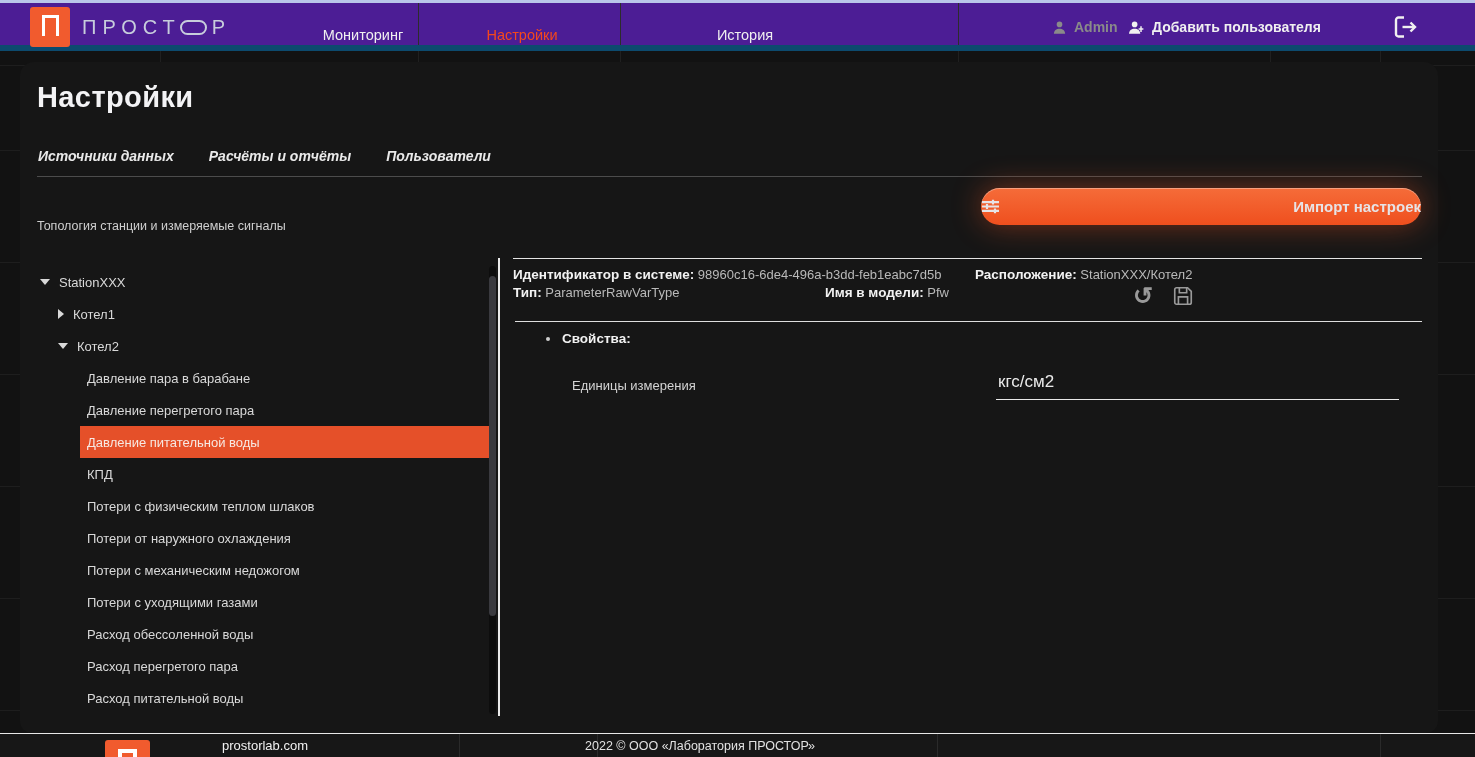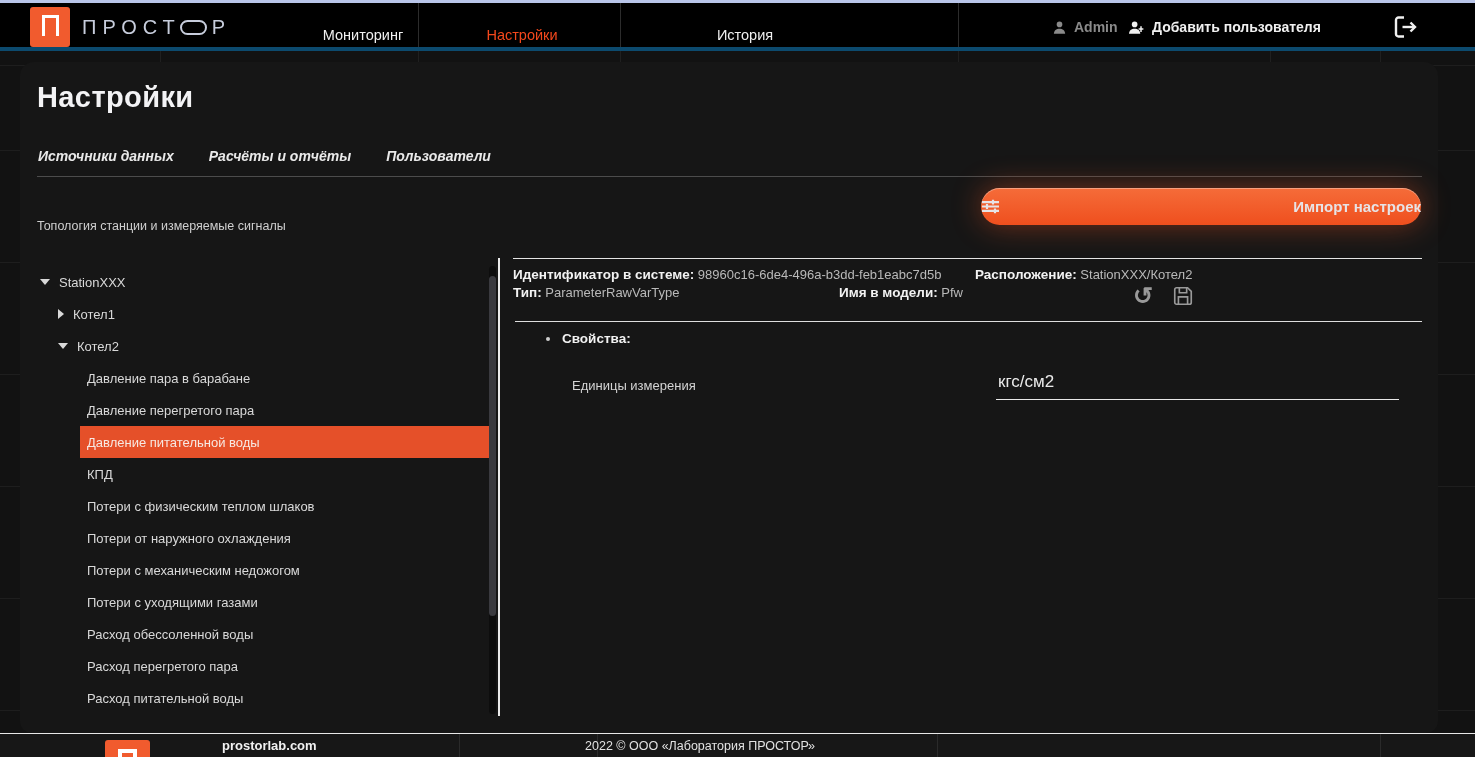--- a/index.html
+++ b/index.html
@@ -11,22 +11,22 @@
     background-image:repeating-linear-gradient(to bottom, #1e1e1e 0 1px, transparent 1px 112px);
     background-position:0 150px;
     color:#eee;
   }
   
   .vline { position:absolute; top:0; bottom:0; width:1px; background:#202020; z-index:1; }
   
   .topline { position:absolute; left:0; top:0; right:0; height:3px; background:#b9c6ea; z-index:8; }
 
   
-  .navbar { position:absolute; left:0; top:3px; right:0; height:48px; background:#000000;
-            border-bottom:4px solid #0c4a6e; z-index:7; }
+  .navbar { position:absolute; left:0; top:3px; right:0; height:48px; background:#4c1d95;
+            border-bottom:6px solid #0c4a6e; z-index:7; }
   .nav-sep { position:absolute; top:0; bottom:0; width:1px; background:#2c2c2c; }
   .brand { position:absolute; left:30px; top:4px; display:flex; align-items:center; gap:12px; }
   .logo-sq { width:40px; height:40px; background:#f15b2e; border-radius:3px; display:flex; align-items:flex-start; justify-content:center; padding-top:8px; }
   .logo-sq .pi { width:17px; height:21px; border:3.5px solid #fff; border-bottom:none; }
   .wordmark { display:flex; align-items:center; color:#c7cddc; font-size:20px; font-weight:500; letter-spacing:6px; }
   .wordmark .pill { display:inline-block; width:27px; height:15px; border:2.5px solid #c7cddc; border-radius:9px; margin:0 5px 0 -1px; }
   .nav-item { position:absolute; top:0; height:64px; display:flex; align-items:center; transform:translateX(-50%);
               font-size:14.5px; font-weight:normal; color:#f0f0f0; cursor:pointer; }
   .nav-item.active { color:#f4481c; }
   .nav-right { position:absolute; top:0; height:48px; display:flex; align-items:center; gap:7px; }
@@ -61,39 +61,39 @@
   .scroll-track { position:absolute; left:469px; top:204px; width:7px; height:448px; background:#0d0d0d; border-radius:4px; }
   .scroll-thumb { position:absolute; left:0; top:10px; width:7px; height:340px; background:#3a3a3f; border-radius:4px; }
 
   
   .details { position:absolute; left:493px; right:16px; top:196px; border-top:1px solid #e4e4e4; font-size:13px; }
   .details b { color:#f2f2f2; font-size:13.5px; }
   .details .val { color:#b9b9b9; }
   .d-row1 { position:relative; padding-top:8px; height:26px; }
   .d-loc { position:absolute; left:462px; top:8px; }
   .d-row2 { position:relative; height:28px; }
-  .d-name { position:absolute; left:312px; top:0;margin-left:14px; }
+  .d-name { position:absolute; left:312px; top:0; }
   .d-icons { position:absolute; left:620px; top:0; display:flex; gap:19px; align-items:center; color:#9a9a9a; }
   .undo-glyph { font-size:24px; font-weight:bold; line-height:22px; cursor:pointer; }
   .d-hr { margin:8px 0 0 2px; height:1px; background:#dedede; }
   .d-props { display:flex; align-items:center; gap:12px; padding:9px 0 0 33px; }
   .d-props .dot { width:4px; height:4px; border-radius:50%; background:#cfcfcf; }
   .prop-row { position:relative; margin-top:26px; height:36px; }
   .prop-label { position:absolute; left:59px; top:6px; color:#d4d4d4; font-size:13px; }
   .prop-input { position:absolute; left:483px; top:-4px; width:403px; background:transparent; border:none;
                 border-bottom:1.5px solid #e8e8e8; color:#eaeaea; font-family:inherit; font-size:17px; padding:4px 2px 7px 2px; }
 
   
   .footer { position:absolute; left:0; top:733px; right:0; height:24px; background:#171717;
             border-top:1.5px solid #e8e8e8; z-index:7; }
   .f-sep { position:absolute; top:0; bottom:0; width:1px; background:#2a2a2a; }
   .f-logo { position:absolute; left:105px; top:6px; width:45px; height:45px; background:#f15b2e; border-radius:3px;
             display:flex; align-items:flex-start; justify-content:center; padding-top:9px; }
   .f-logo .pi { width:19px; height:23px; border:4px solid #fff; border-bottom:none; }
-  .f-site { position:absolute; left:222px; top:4px; font-size:13px; font-weight:bold; color:#f2f2f2; }
+  .f-site { position:absolute; left:222px; top:4px; font-size:13px; font-weight:normal; color:#f2f2f2; }
   .f-copy { position:absolute; left:700px; top:5px; transform:translateX(-50%); font-size:12.5px; color:#e2e2e2; }
 
   svg { display:block; }
 </style>
 </head>
 <body>
 
 <div class="vline" style="left:160px"></div>
 <div class="vline" style="left:418px"></div>
 <div class="vline" style="left:620px"></div>

